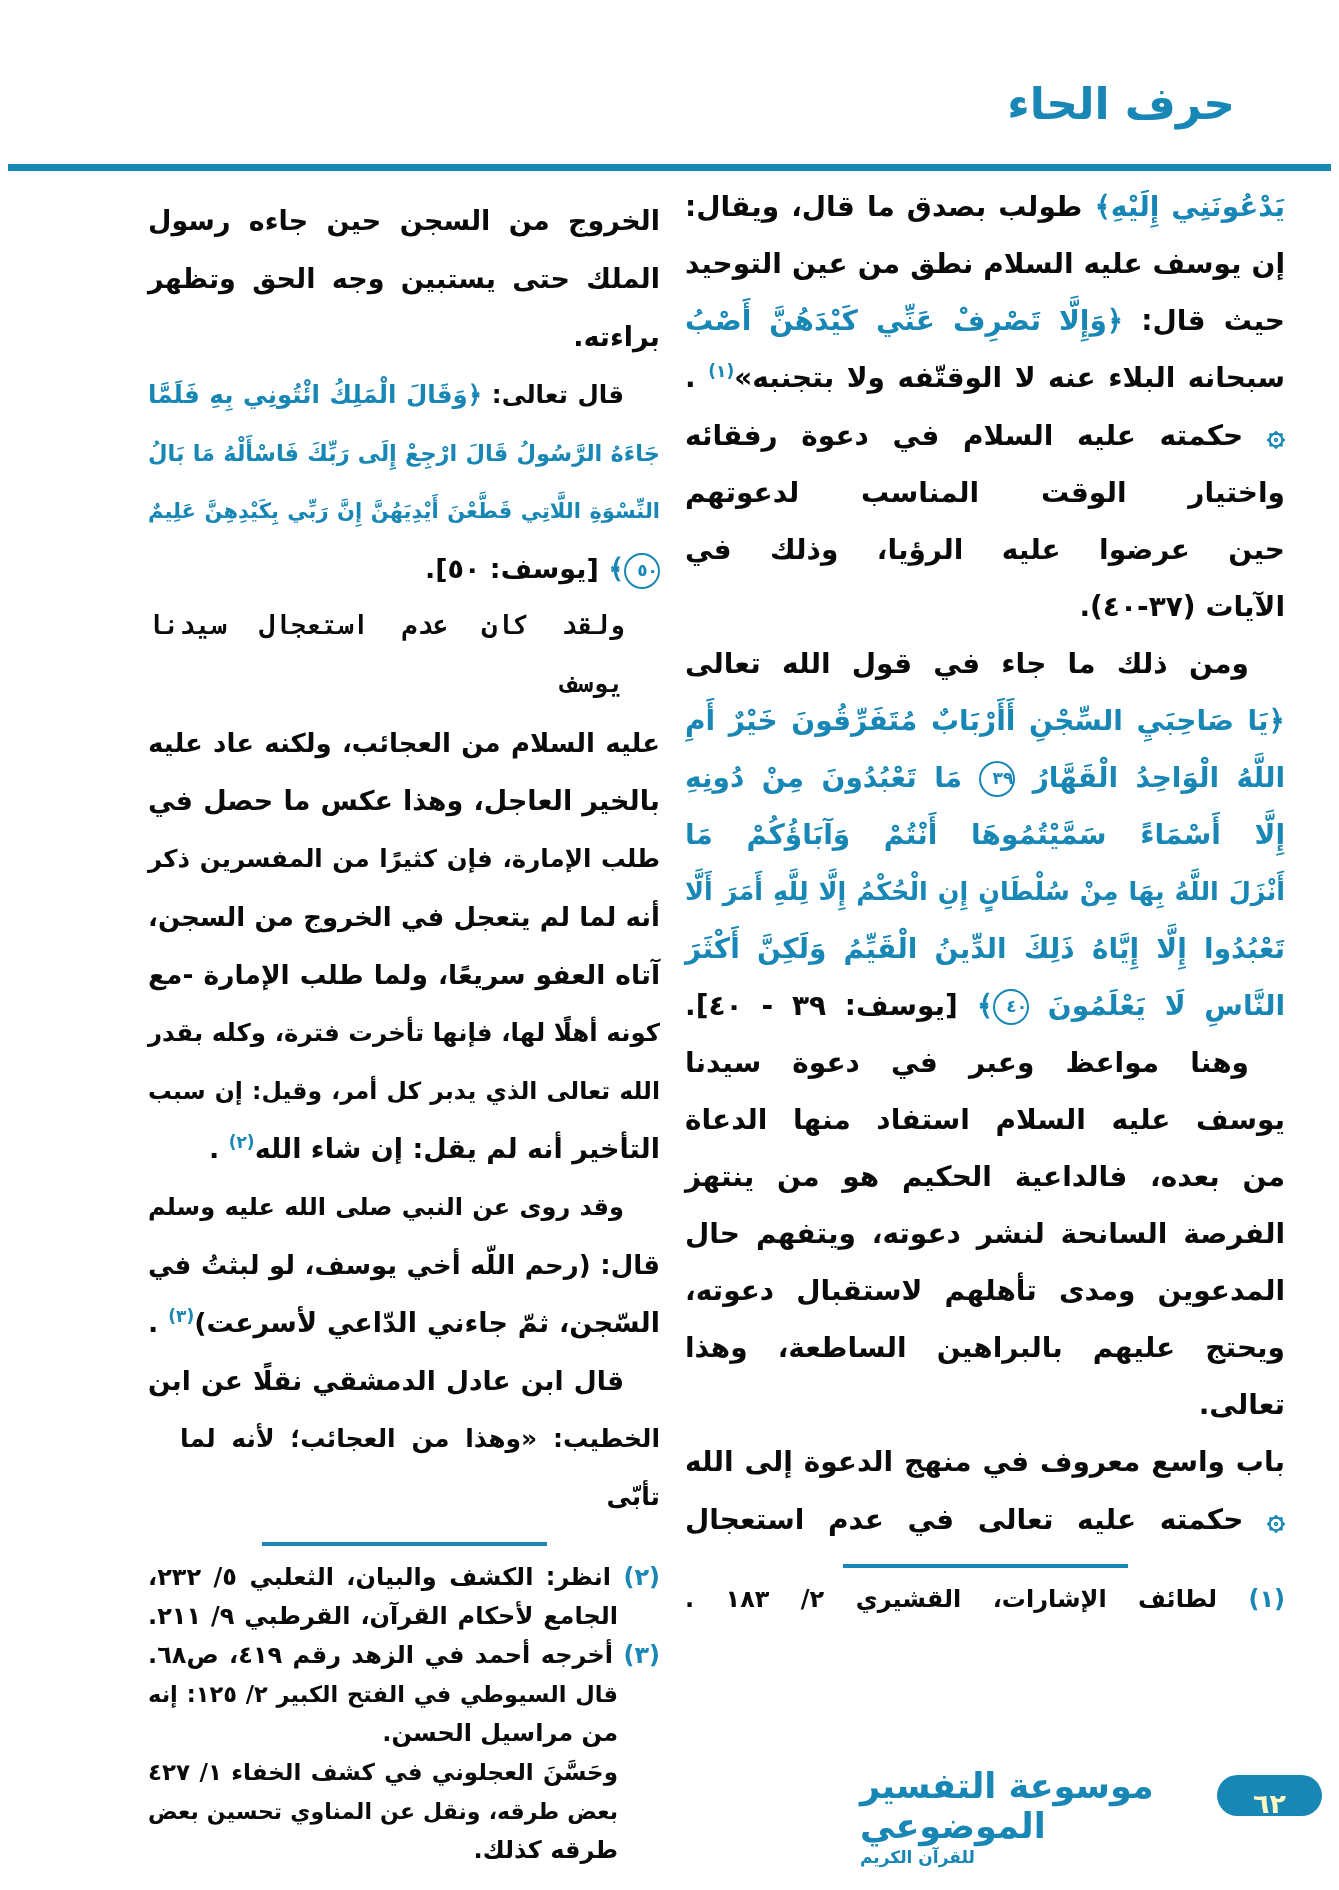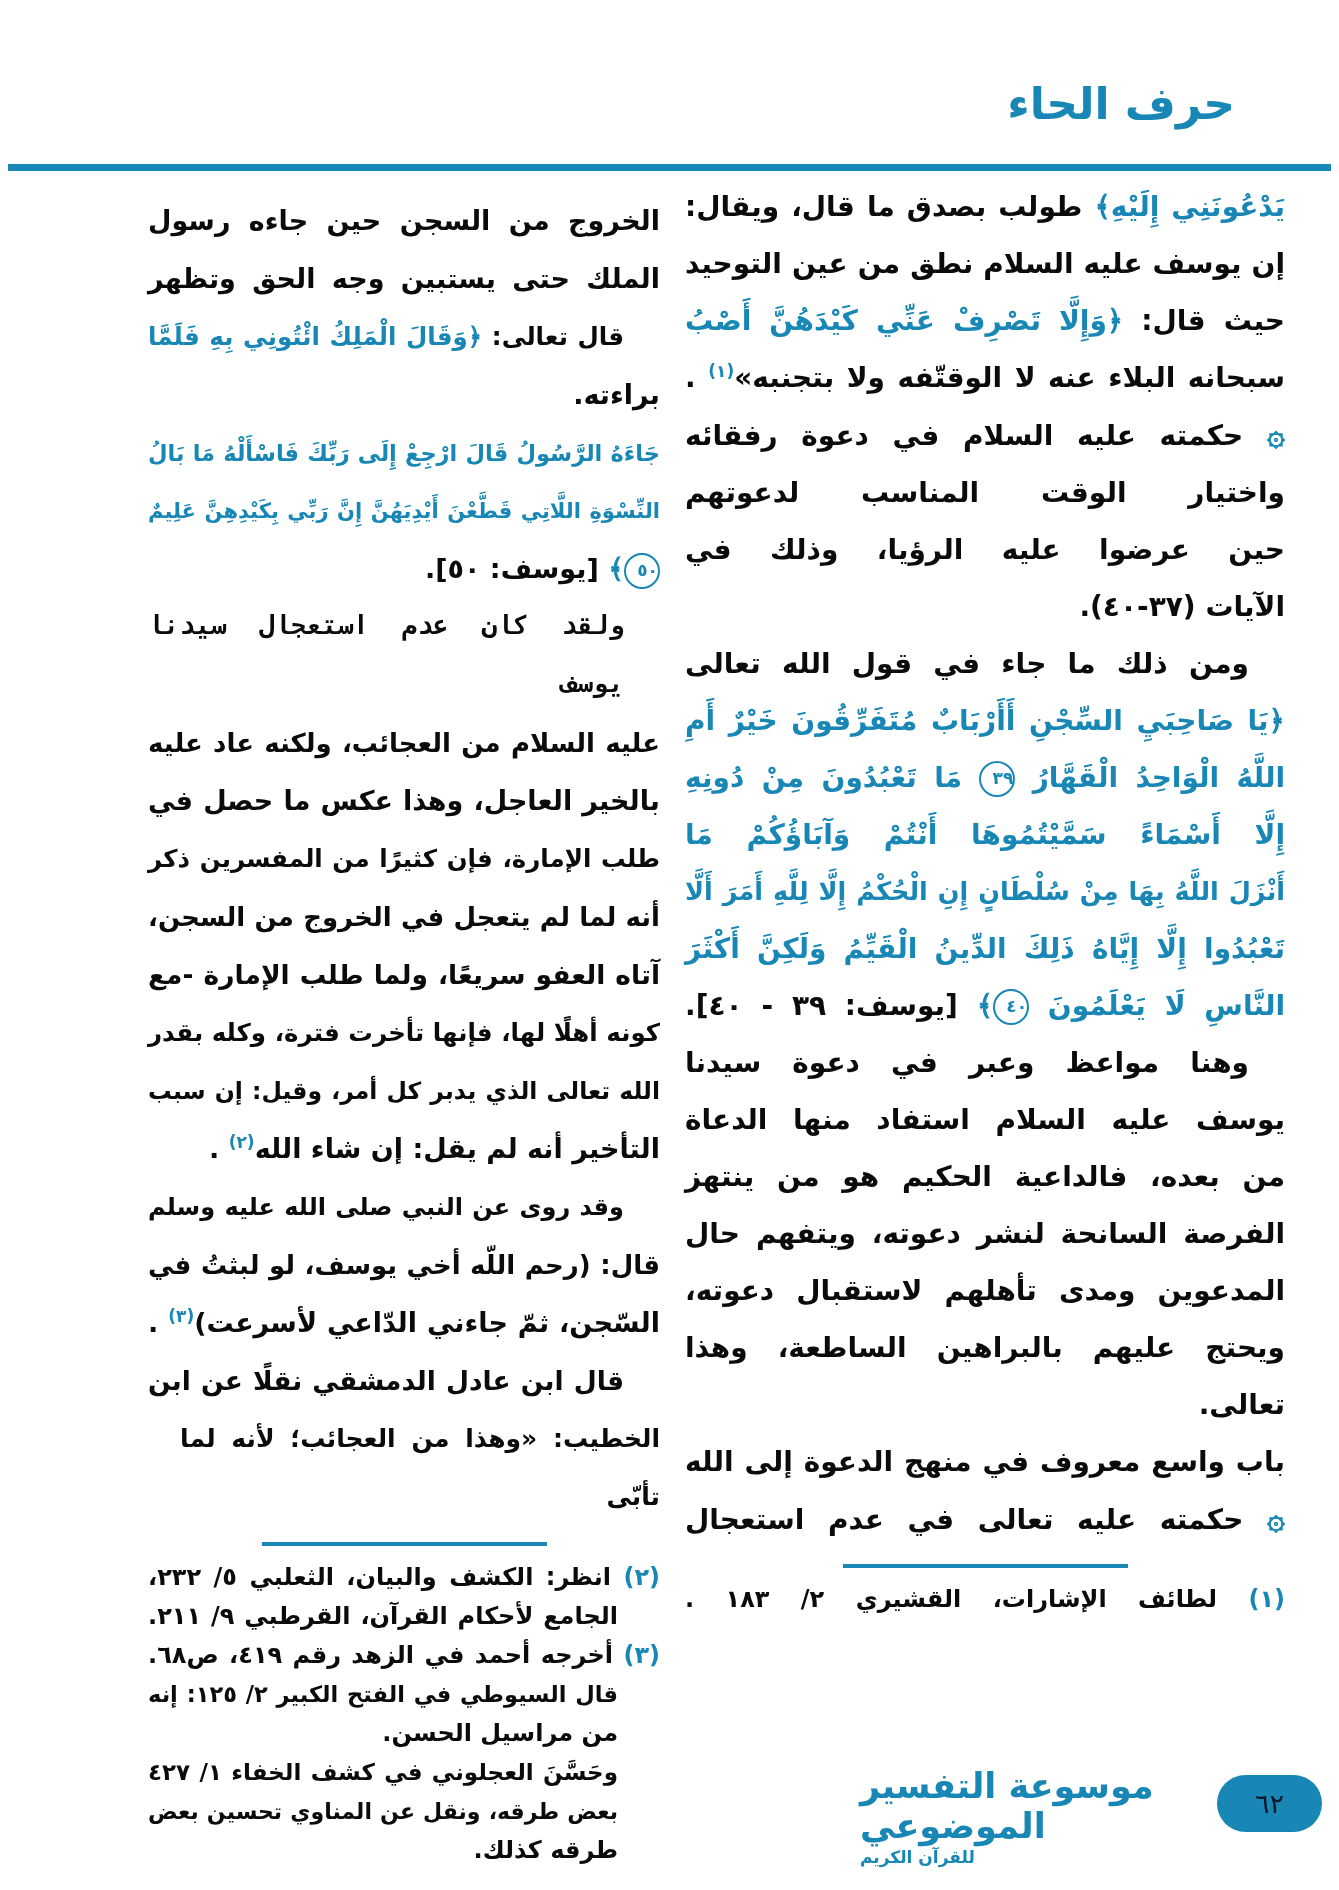--- a/index.html
+++ b/index.html
@@ -35,23 +35,23 @@
   .fnline{ font-size:24px; line-height:39px; color:var(--ink); font-weight:bold; }
   .fnline.j{ text-align:justify; text-align-last:justify; }
   .fnline.r{ text-align:right; }
   .fnline.hang{ padding-right:42px; }
 
   .footer-logo{ position:absolute; top:1766px; left:860px; width:320px;
     text-align:left; color:var(--accent); }
   .footer-logo .l1{ font-size:35px; font-weight:bold; line-height:40px; }
   .footer-logo .l2{ font-size:17px; font-weight:bold; line-height:22px; }
 
-  .page-badge{ position:absolute; top:1775px; left:1217px; width:105px; height:57px;
-    background:var(--accent); border-radius:29px; color:#0f172a; text-align:center;
-    font-size:27px; line-height:57px; font-weight:normal; }
+  .page-badge{ position:absolute; top:1775px; left:1217px; width:105px; height:41px;
+    background:var(--accent); border-radius:29px; color:#fef9c3; text-align:center;
+    font-size:27px; line-height:57px; font-weight:bold; }
 </style>
 </head>
 <body>
 
 <div class="page">
 
   <div class="header-title">حرف الحاء</div>
   <div class="header-rule"></div>
 
   <div class="col col-first" id="col-first">
@@ -78,22 +78,22 @@
       <p class="line j" style=""><span>ويحتج عليهم بالبراهين الساطعة، وهذا</span></p>
       <p class="line r" style=""><span>تعالى.</span></p>
       <p class="line j" style=""><span>باب واسع معروف في منهج الدعوة إلى الله</span></p>
       <p class="line j" style=""><span class="seg-f">۞</span><span class="seg-h"> حكمته عليه تعالى في عدم استعجال</span></p>
       <div class="fn-rule"></div>
       <p class="fnline j" style=""><span class="seg-n">(١)</span><span> لطائف الإشارات، القشيري ٢/ ١٨٣ .</span></p>
     </div>
   <div class="col col-second" id="col-second">
       <p class="line j" style=""><span class="seg-h">الخروج من السجن حين جاءه رسول</span></p>
       <p class="line j" style=""><span class="seg-h">الملك حتى يستبين وجه الحق وتظهر</span></p>
+      <p class="line r" style=""><span class="seg-h">براءته.</span></p>
       <p class="line j ind" style="font-size: 24.5px;"><span>قال تعالى: </span><span class="seg-m">﴿</span><span class="seg-q">وَقَالَ الْمَلِكُ ائْتُونِي بِهِ فَلَمَّا</span></p>
-      <p class="line r" style=""><span class="seg-h">براءته.</span></p>
       <p class="line j" style="font-size: 22.5px;"><span class="seg-q">جَاءَهُ الرَّسُولُ قَالَ ارْجِعْ إِلَى رَبِّكَ فَاسْأَلْهُ مَا بَالُ</span></p>
       <p class="line j" style="font-size: 21px;"><span class="seg-q">النِّسْوَةِ اللَّاتِي قَطَّعْنَ أَيْدِيَهُنَّ إِنَّ رَبِّي بِكَيْدِهِنَّ عَلِيمٌ</span></p>
       <p class="line r" style=""><span class="seg-a">٥٠</span><span class="seg-m">﴾</span><span> [يوسف: ٥٠].</span></p>
       <p class="line j ind" style="font-size: 26px; font-family: Liberation Mono, monospace;"><span>ولقد كان عدم استعجال سيدنا يوسف</span></p>
       <p class="line j" style="font-size: 26px;"><span>عليه السلام من العجائب، ولكنه عاد عليه</span></p>
       <p class="line j" style=""><span>بالخير العاجل، وهذا عكس ما حصل في</span></p>
       <p class="line j" style="font-size: 24.5px;"><span>طلب الإمارة، فإن كثيرًا من المفسرين ذكر</span></p>
       <p class="line j" style="font-size: 26px;"><span>أنه لما لم يتعجل في الخروج من السجن،</span></p>
       <p class="line j" style="font-size: 26.5px;"><span>آتاه العفو سريعًا، ولما طلب الإمارة -مع</span></p>
       <p class="line j" style="font-size: 24.5px;"><span>كونه أهلًا لها، فإنها تأخرت فترة، وكله بقدر</span></p>

